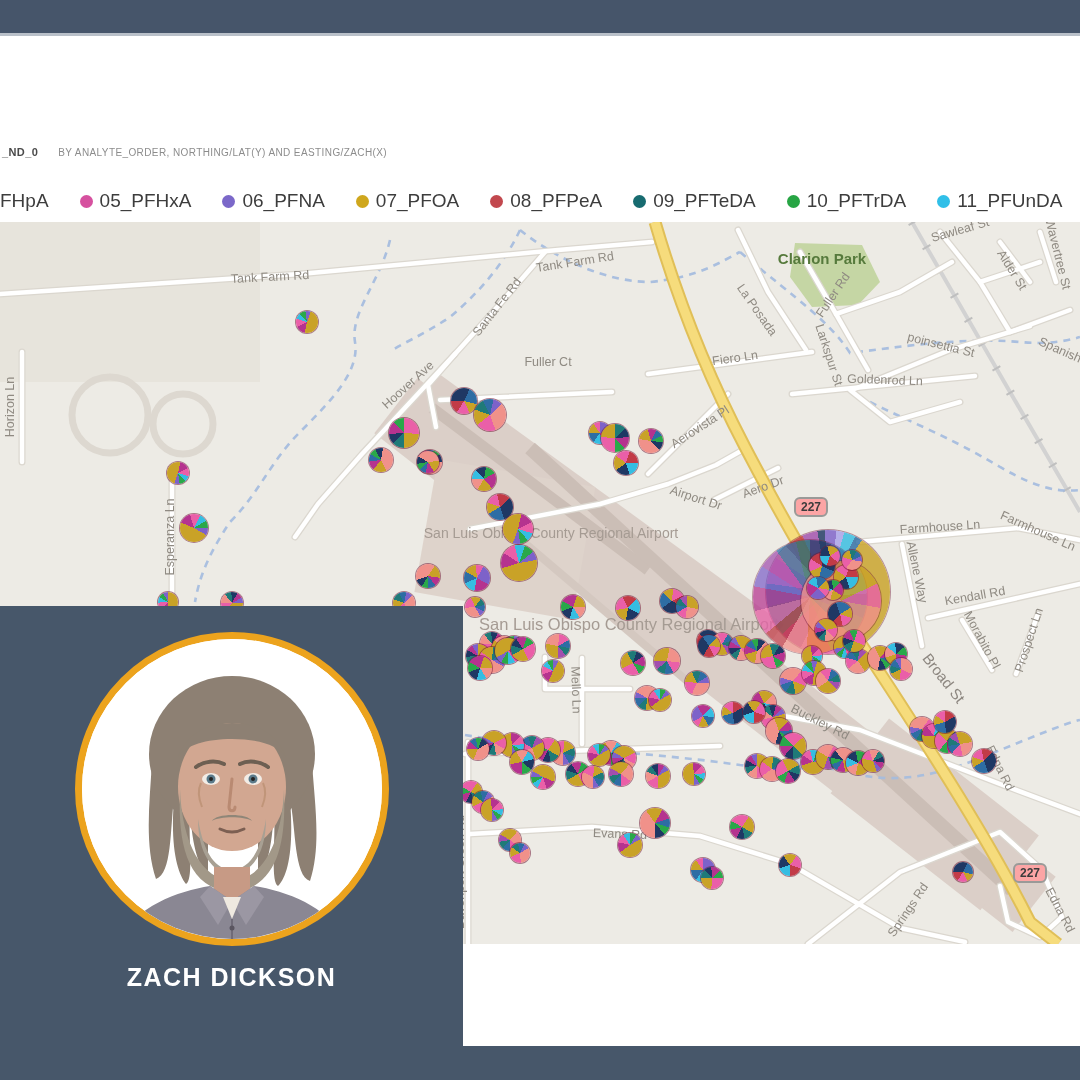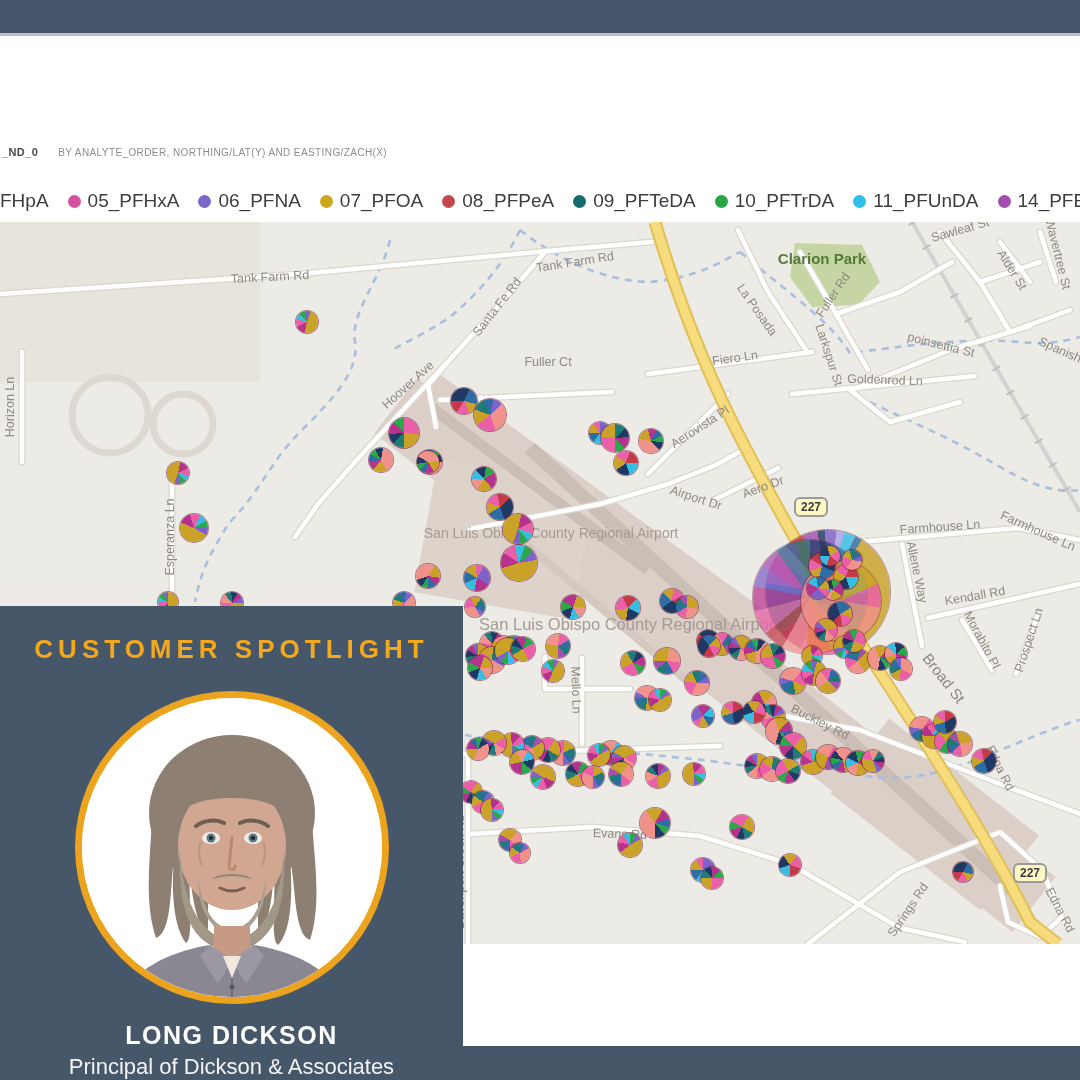--- a/index.html
+++ b/index.html
@@ -6,28 +6,28 @@
   body{width:1080px;height:1080px;overflow:hidden;background:#fff;font-family:"Liberation Sans",sans-serif;}
   .stage{position:relative;width:1080px;height:1080px;overflow:hidden;}
   .topbar{position:absolute;left:0;top:0;width:1080px;height:33px;background:#46556a;z-index:6;}
   .topbar-line{position:absolute;left:0;top:33px;width:1080px;height:3px;background:#b9c0c9;z-index:6;}
   .bottombar{position:absolute;left:0;top:1046px;width:1080px;height:34px;background:#47576a;z-index:6;}
 
   .viz-header{position:absolute;left:2px;top:146px;display:flex;align-items:baseline;z-index:4;}
   .viz-title{font-size:11px;font-weight:bold;color:#4a4a4a;letter-spacing:.4px;}
   .viz-subtitle{font-size:10px;color:#8c8c8c;margin-left:20px;letter-spacing:.4px;}
 
-  .legend{position:absolute;left:0;top:186px;width:1080px;height:30px;display:flex;align-items:center;gap:19px;overflow:hidden;white-space:nowrap;z-index:4;}
+  .legend{position:absolute;left:0;top:186px;width:1080px;height:30px;display:flex;align-items:center;gap:31px;overflow:hidden;white-space:nowrap;z-index:4;}
   .leg-item{display:flex;align-items:center;font-size:19px;color:#3d3d3d;cursor:pointer;flex:0 0 auto;}
   .leg-dot{width:13px;height:13px;border-radius:50%;margin-right:7px;flex:0 0 auto;}
 
   .map{position:absolute;left:0;top:222px;width:1080px;height:722px;background:#edebe5;overflow:hidden;z-index:1;}
   .map svg.base{position:absolute;left:0;top:0;}
   .maplabel{position:absolute;color:#8f8a82;font-size:12.5px;white-space:nowrap;transform:translate(-50%,-50%);z-index:2;pointer-events:none;}
-  .shield{position:absolute;transform:translate(-50%,-50%);background:#fef9c3;border:2px solid #9a9a98;border-radius:6px;font-size:12px;font-weight:bold;color:#3c3c3c;padding:0 5px;line-height:16px;z-index:2;}
+  .shield{position:absolute;transform:translate(-50%,-50%);background:#fca5a5;border:2px solid #9a9a98;border-radius:6px;font-size:12px;font-weight:bold;color:#3c3c3c;padding:0 5px;line-height:16px;z-index:2;}
   .pie{position:absolute;border-radius:50%;box-shadow:0 0 0 1px rgba(112,22,52,.55);z-index:3;}
 
   .panel{position:absolute;left:0;top:606px;width:463px;height:474px;background:#47576a;z-index:10;display:flex;flex-direction:column;align-items:center;}
   .panel-title{margin-top:28px;color:#f3a81d;font-size:26px;font-weight:bold;letter-spacing:5px;}
   .photo-ring{margin-top:26px;width:300px;height:300px;border-radius:50%;background:#fff;border:7px solid #eca31d;overflow:hidden;}
   .panel-name{margin-top:17px;color:#fff;font-size:25px;font-weight:bold;letter-spacing:1.5px;}
   .panel-role{margin-top:4px;color:#f2f2f2;font-size:22px;}
 </style>
 </head>
 <body>
@@ -345,21 +345,20 @@
         <div class="pie" style="left: 843px; top: 408px; height: 22px; width: 22px; background: conic-gradient(from 20deg, rgb(234, 95, 168) 0deg, rgb(234, 95, 168) 93.6deg, rgb(201, 162, 39) 93.6deg, rgb(201, 162, 39) 180deg, rgb(31, 122, 120) 180deg, rgb(31, 122, 120) 226.8deg, rgb(31, 56, 100) 226.8deg, rgb(31, 56, 100) 266.4deg, rgb(181, 51, 143) 266.4deg, rgb(181, 51, 143) 316.8deg, rgb(42, 168, 74) 316.8deg, rgb(42, 168, 74) 360deg);"></div>
         <div class="pie" style="left: 820px; top: 324px; height: 20px; width: 20px; background: conic-gradient(from 200deg, rgb(53, 189, 226) 0deg, rgb(53, 189, 226) 72deg, rgb(31, 56, 100) 72deg, rgb(31, 56, 100) 144deg, rgb(201, 162, 39) 144deg, rgb(201, 162, 39) 216deg, rgb(234, 95, 168) 216deg, rgb(234, 95, 168) 288deg, rgb(194, 59, 71) 288deg, rgb(194, 59, 71) 360deg);"></div>
         <div class="pie" style="left: 842px; top: 328px; height: 20px; width: 20px; background: conic-gradient(from 100deg, rgb(240, 145, 138) 0deg, rgb(240, 145, 138) 115.2deg, rgb(234, 95, 168) 115.2deg, rgb(234, 95, 168) 187.2deg, rgb(201, 162, 39) 187.2deg, rgb(201, 162, 39) 244.8deg, rgb(31, 122, 120) 244.8deg, rgb(31, 122, 120) 288deg, rgb(46, 109, 164) 288deg, rgb(46, 109, 164) 327.6deg, rgb(125, 98, 201) 327.6deg, rgb(125, 98, 201) 360deg);"></div>
         <div class="pie" style="left: 158px; top: 370px; height: 20px; width: 20px; background: conic-gradient(rgb(201, 162, 39) 0deg, rgb(201, 162, 39) 172.8deg, rgb(181, 51, 143) 172.8deg, rgb(181, 51, 143) 223.2deg, rgb(234, 95, 168) 223.2deg, rgb(234, 95, 168) 266.4deg, rgb(53, 189, 226) 266.4deg, rgb(53, 189, 226) 298.8deg, rgb(42, 168, 74) 298.8deg, rgb(42, 168, 74) 331.2deg, rgb(125, 98, 201) 331.2deg, rgb(125, 98, 201) 360deg);"></div>
         <div class="pie" style="left: 221px; top: 370px; height: 22px; width: 22px; background: conic-gradient(from 90deg, rgb(201, 162, 39) 0deg, rgb(201, 162, 39) 122.4deg, rgb(234, 95, 168) 122.4deg, rgb(234, 95, 168) 180deg, rgb(240, 145, 138) 180deg, rgb(240, 145, 138) 230.4deg, rgb(31, 122, 120) 230.4deg, rgb(31, 122, 120) 266.4deg, rgb(31, 56, 100) 266.4deg, rgb(31, 56, 100) 298.8deg, rgb(181, 51, 143) 298.8deg, rgb(181, 51, 143) 331.2deg, rgb(125, 98, 201) 331.2deg, rgb(125, 98, 201) 360deg);"></div>
         <div class="pie" style="left: 393px; top: 370px; height: 22px; width: 22px; background: conic-gradient(from 45deg, rgb(240, 145, 138) 0deg, rgb(240, 145, 138) 115.2deg, rgb(234, 95, 168) 115.2deg, rgb(234, 95, 168) 187.2deg, rgb(201, 162, 39) 187.2deg, rgb(201, 162, 39) 244.8deg, rgb(31, 122, 120) 244.8deg, rgb(31, 122, 120) 288deg, rgb(46, 109, 164) 288deg, rgb(46, 109, 164) 327.6deg, rgb(125, 98, 201) 327.6deg, rgb(125, 98, 201) 360deg);"></div>
       </div>
   </div>
 
   <div class="panel">
-    <div class="panel-title">CUSTOMER SPOTLIGHT</div>
     <div class="photo-ring">
       <svg width="300" height="300" viewBox="0 0 300 300">
         <rect width="300" height="300" fill="#ffffff"></rect>
 
         <path d="M150,38 C100,38 72,76 70,122 C68,160 62,205 74,240 C90,235 88,190 92,160 C88,210 96,235 104,245 C112,240 106,200 108,170 C110,210 118,230 126,238 L126,170 Z" fill="#8d8073"></path>
         <path d="M150,38 C200,38 228,76 230,122 C232,160 240,205 228,242 C212,237 214,190 208,160 C212,210 206,237 196,247 C188,242 194,200 192,170 C190,212 184,230 176,238 L176,170 Z" fill="#8d8073"></path>
         <ellipse cx="150" cy="115" rx="83" ry="78" fill="#8d8073"></ellipse>
 
         <ellipse cx="150" cy="148" rx="54" ry="64" fill="#d2a791"></ellipse>
         <path d="M96,118 C104,96 124,84 150,84 C176,84 196,96 204,118 C196,106 176,100 150,100 C124,100 104,106 96,118 Z" fill="#8d8073"></path>
@@ -384,18 +383,17 @@
 
         <rect x="132" y="228" width="36" height="34" fill="#c79a85"></rect>
         <path d="M40,300 C52,268 96,252 128,247 L150,262 L172,247 C204,252 248,268 260,300 Z" fill="#8a8793"></path>
         <path d="M128,247 L150,262 L136,286 L118,258 Z" fill="#9b97a3"></path>
         <path d="M172,247 L150,262 L164,286 L182,258 Z" fill="#9b97a3"></path>
         <polygon points="141,258 159,258 150,280" fill="#efe9e0"></polygon>
         <line x1="150" y1="280" x2="150" y2="300" stroke="#6f6b78" stroke-width="2"></line>
         <circle cx="150" cy="289" r="2.5" fill="#5a5560"></circle>
       </svg>
     </div>
-    <div class="panel-name">LONG DICKSON</div>
-    <div class="panel-role">Principal of Dickson &amp; Associates</div>
+    <div class="panel-name">ZACH DICKSON</div>
   </div>
 
   <div class="bottombar"></div>
 </div>
 
 </body></html>

